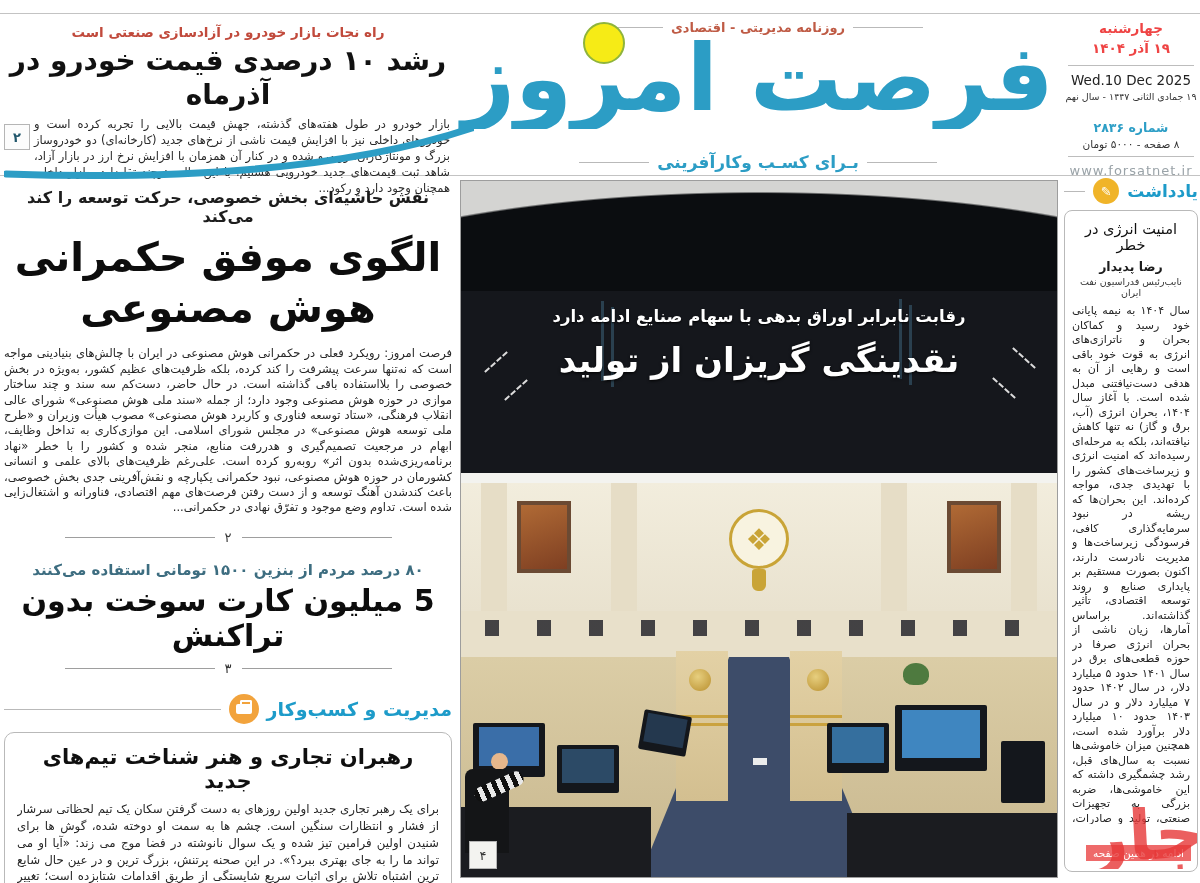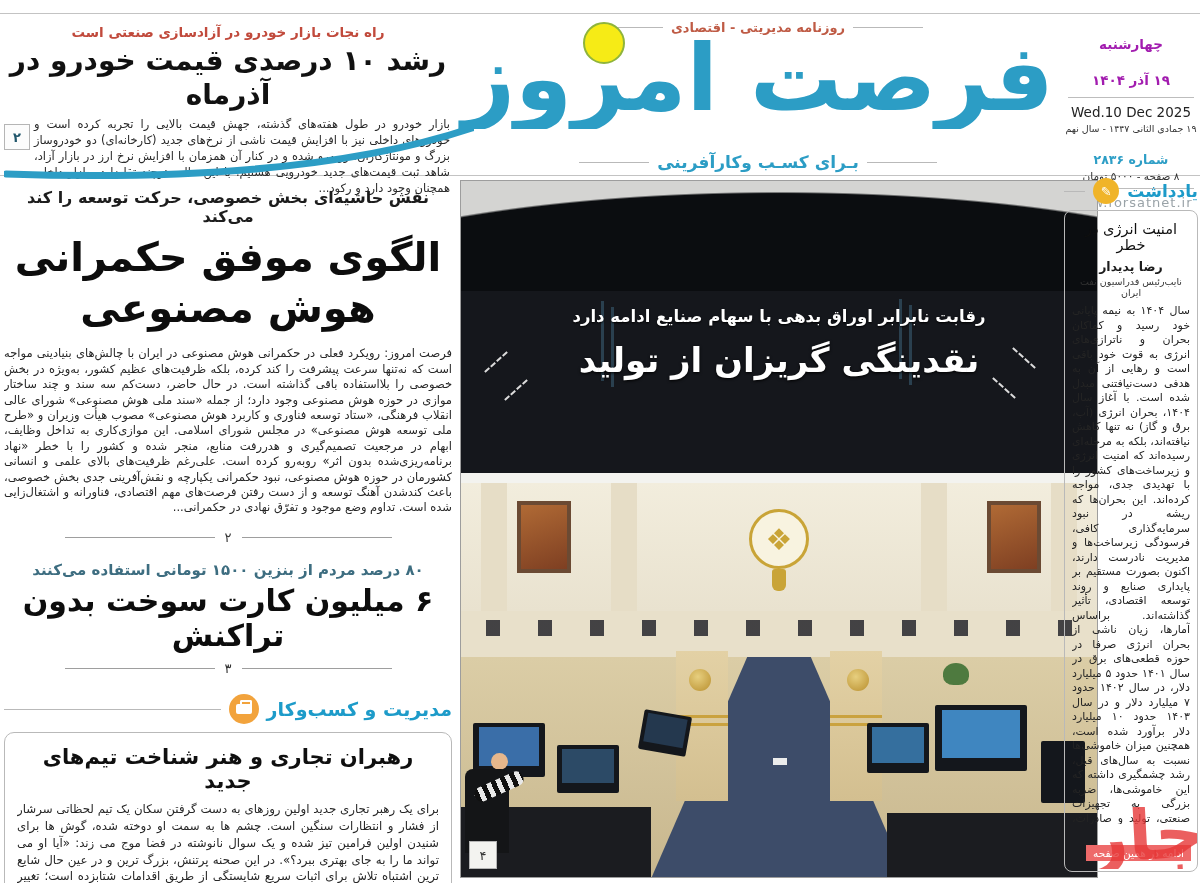--- a/index.html
+++ b/index.html
@@ -23,21 +23,21 @@
   .linerow .ln{flex:0 0 70px;height:1px;background:#b9b9b9;}
   #masthead .kicker{color:#bf5b45;font-size:13px;font-weight:700;}
   #masthead .logo{position:absolute;left:0;right:0;top:14px;text-align:center;font-size:92px;font-weight:900;
                   color:#2c9dc5;line-height:1.1;white-space:nowrap;overflow:hidden;}
   #masthead .dot{position:absolute;right:72%;top:8px;width:38px;height:38px;border-radius:50%;
                  background:#f6eb16;border:2px solid #8fb43c;}
   #masthead .tagline{position:absolute;left:0;right:0;bottom:2px;}
   #masthead .tagline span{color:#2c9dc5;font-size:17px;font-weight:800;}
   
   #dates{left:1064px;top:18px;width:134px;height:154px;direction:rtl;text-align:center;font-size:12px;}
-  #dates .w{color:#a21caf;font-weight:700;font-size:13.5px;line-height:1.5;margin-top:16px;}
+  #dates .w{color:#ef4444;font-weight:700;font-size:13.5px;line-height:1.5;}
   #dates .sep{height:1px;background:#bdbdbd;margin:6px 4px;}
   #dates .en{color:#222;font-size:13.5px;direction:ltr;}
   #dates .hij{color:#333;font-size:9.5px;margin-top:3px;}
   #dates .iss{color:#2d9ec6;font-weight:700;font-size:12.5px;margin-top:18px;}
   #dates .pp{color:#333;font-size:10.5px;margin-top:3px;}
   #dates .web{color:#9aa3a8;font-size:13px;letter-spacing:1px;direction:ltr;margin-top:4px;}
   
   #leftcol{left:4px;top:182px;width:448px;height:700px;direction:rtl;}
   #leftcol .ai-kicker{font-size:16px;color:#1d1d1d;text-align:center;padding-top:6px;font-weight:600;}
   #leftcol .ai-headline{font-size:40px;font-weight:900;text-align:center;line-height:1.28;margin-top:6px;color:#0d0d0d;}
@@ -50,21 +50,21 @@
   .sechead{display:flex;align-items:center;gap:8px;margin-top:18px;}
   .sechead .title{color:#1d9bc9;font-size:19px;font-weight:800;white-space:nowrap;}
   .sechead .ln{flex:1;height:1px;background:#b9b9b9;}
   .circle-icon{width:30px;height:30px;border-radius:50%;background:#f2a33c;position:relative;flex:0 0 30px;}
   .briefcase{position:absolute;left:7px;top:10px;width:16px;height:10px;background:#fff;border-radius:2px;}
   .briefcase:before{content:"";position:absolute;left:4px;top:-4px;width:8px;height:4px;border:2px solid #fff;border-bottom:none;border-radius:2px 2px 0 0;}
   .bizbox{position:relative;margin-top:8px;border:1px solid #b9b9b9;border-radius:10px;height:188px;padding:6px 12px;}
   .bizbox .headline{font-size:21px;font-weight:900;text-align:center;margin-top:6px;color:#0f0f0f;}
   .bizbox .body{font-size:11.8px;line-height:1.42;margin-top:8px;color:#272727;height:128px;overflow:hidden;}
   
-  #photo{left:460px;top:180px;width:596px;height:696px;border:1px solid #9d9d9d;background:#e8e8e8;overflow:hidden;padding-left:40px;}
+  #photo{left:460px;top:180px;width:596px;height:696px;border:1px solid #9d9d9d;background:#e8e8e8;overflow:hidden;}
   .ph-dome{position:absolute;left:0;top:0;width:100%;height:112px;
            background:radial-gradient(130% 170% at 50% 120%, #0b0d10 64%, #d4d4d2 65%);}
   .ph-glass{position:absolute;left:0;top:110px;width:100%;height:184px;background:#15171c;}
   .slit{position:absolute;width:3px;height:80px;background:#35566b;opacity:.65;}
   .ph-caption{position:absolute;left:0;right:0;top:126px;text-align:center;color:#fff;z-index:3;direction:rtl;}
   .ph-caption .kicker{font-size:16.5px;font-weight:600;text-shadow:0 1px 2px #000;}
   .ph-caption .headline{font-size:34px;font-weight:900;margin-top:14px;text-shadow:0 1px 3px #000;}
   .cmark{position:absolute;width:30px;height:0;border-top:2px dashed #dcdcdc;z-index:3;}
   .ph-ceil{position:absolute;left:0;top:292px;width:100%;height:10px;background:#f3f3ef;}
   .ph-wall{position:absolute;left:0;top:302px;width:100%;height:128px;background:linear-gradient(#f2eddd,#e9e2cf);}
@@ -163,21 +163,21 @@
     <div class="ai-kicker">نقش حاشیه‌ای بخش خصوصی، حرکت توسعه را کند می‌کند</div>
     <div class="ai-headline">الگوی موفق حکمرانی هوش مصنوعی</div>
     <div class="ai-body jst">فرصت امروز: رویکرد فعلی در حکمرانی هوش مصنوعی در ایران با چالش‌های بنیادینی مواجه است که نه‌تنها سرعت پیشرفت را کند کرده، بلکه ظرفیت‌های عظیم کشور، به‌ویژه در بخش خصوصی را بلااستفاده باقی گذاشته است. در حال حاضر، دست‌کم سه سند و چند ساختار موازی در حوزه هوش مصنوعی وجود دارد؛ از جمله «سند ملی هوش مصنوعی» شورای عالی انقلاب فرهنگی، «ستاد توسعه فناوری و کاربرد هوش مصنوعی» مصوب هیأت وزیران و «طرح ملی توسعه هوش مصنوعی» در مجلس شورای اسلامی. این موازی‌کاری به تداخل وظایف، ابهام در مرجعیت تصمیم‌گیری و هدررفت منابع، منجر شده و کشور را با خطر «نهاد برنامه‌ریزی‌شده بدون اثر» روبه‌رو کرده است. علی‌رغم ظرفیت‌های بالای علمی و انسانی کشورمان در حوزه هوش مصنوعی، نبود حکمرانی یکپارچه و نقش‌آفرینی جدی بخش خصوصی، باعث کندشدن آهنگ توسعه و از دست رفتن فرصت‌های مهم اقتصادی، فناورانه و اشتغال‌زایی شده است. تداوم وضع موجود و تفرّق نهادی در حکمرانی...</div>
     <div class="pgrow">
       <div class="ln"></div>
       <span class="n">۲</span>
       <div class="ln"></div>
     </div>
 
     <div class="fuel-kicker">۸۰ درصد مردم از بنزین ۱۵۰۰ تومانی استفاده می‌کنند</div>
-    <div class="fuel-headline">۶ میلیون کارت سوخت بدون تراکنش</div>
+    <div class="fuel-headline">5 میلیون کارت سوخت بدون تراکنش</div>
     <div class="pgrow">
       <div class="ln"></div>
       <span class="n">۳</span>
       <div class="ln"></div>
     </div>
 
     <div class="sechead">
       <span class="title">مدیریت و کسب‌وکار</span>
       <div class="circle-icon">
           <div class="briefcase"></div>

